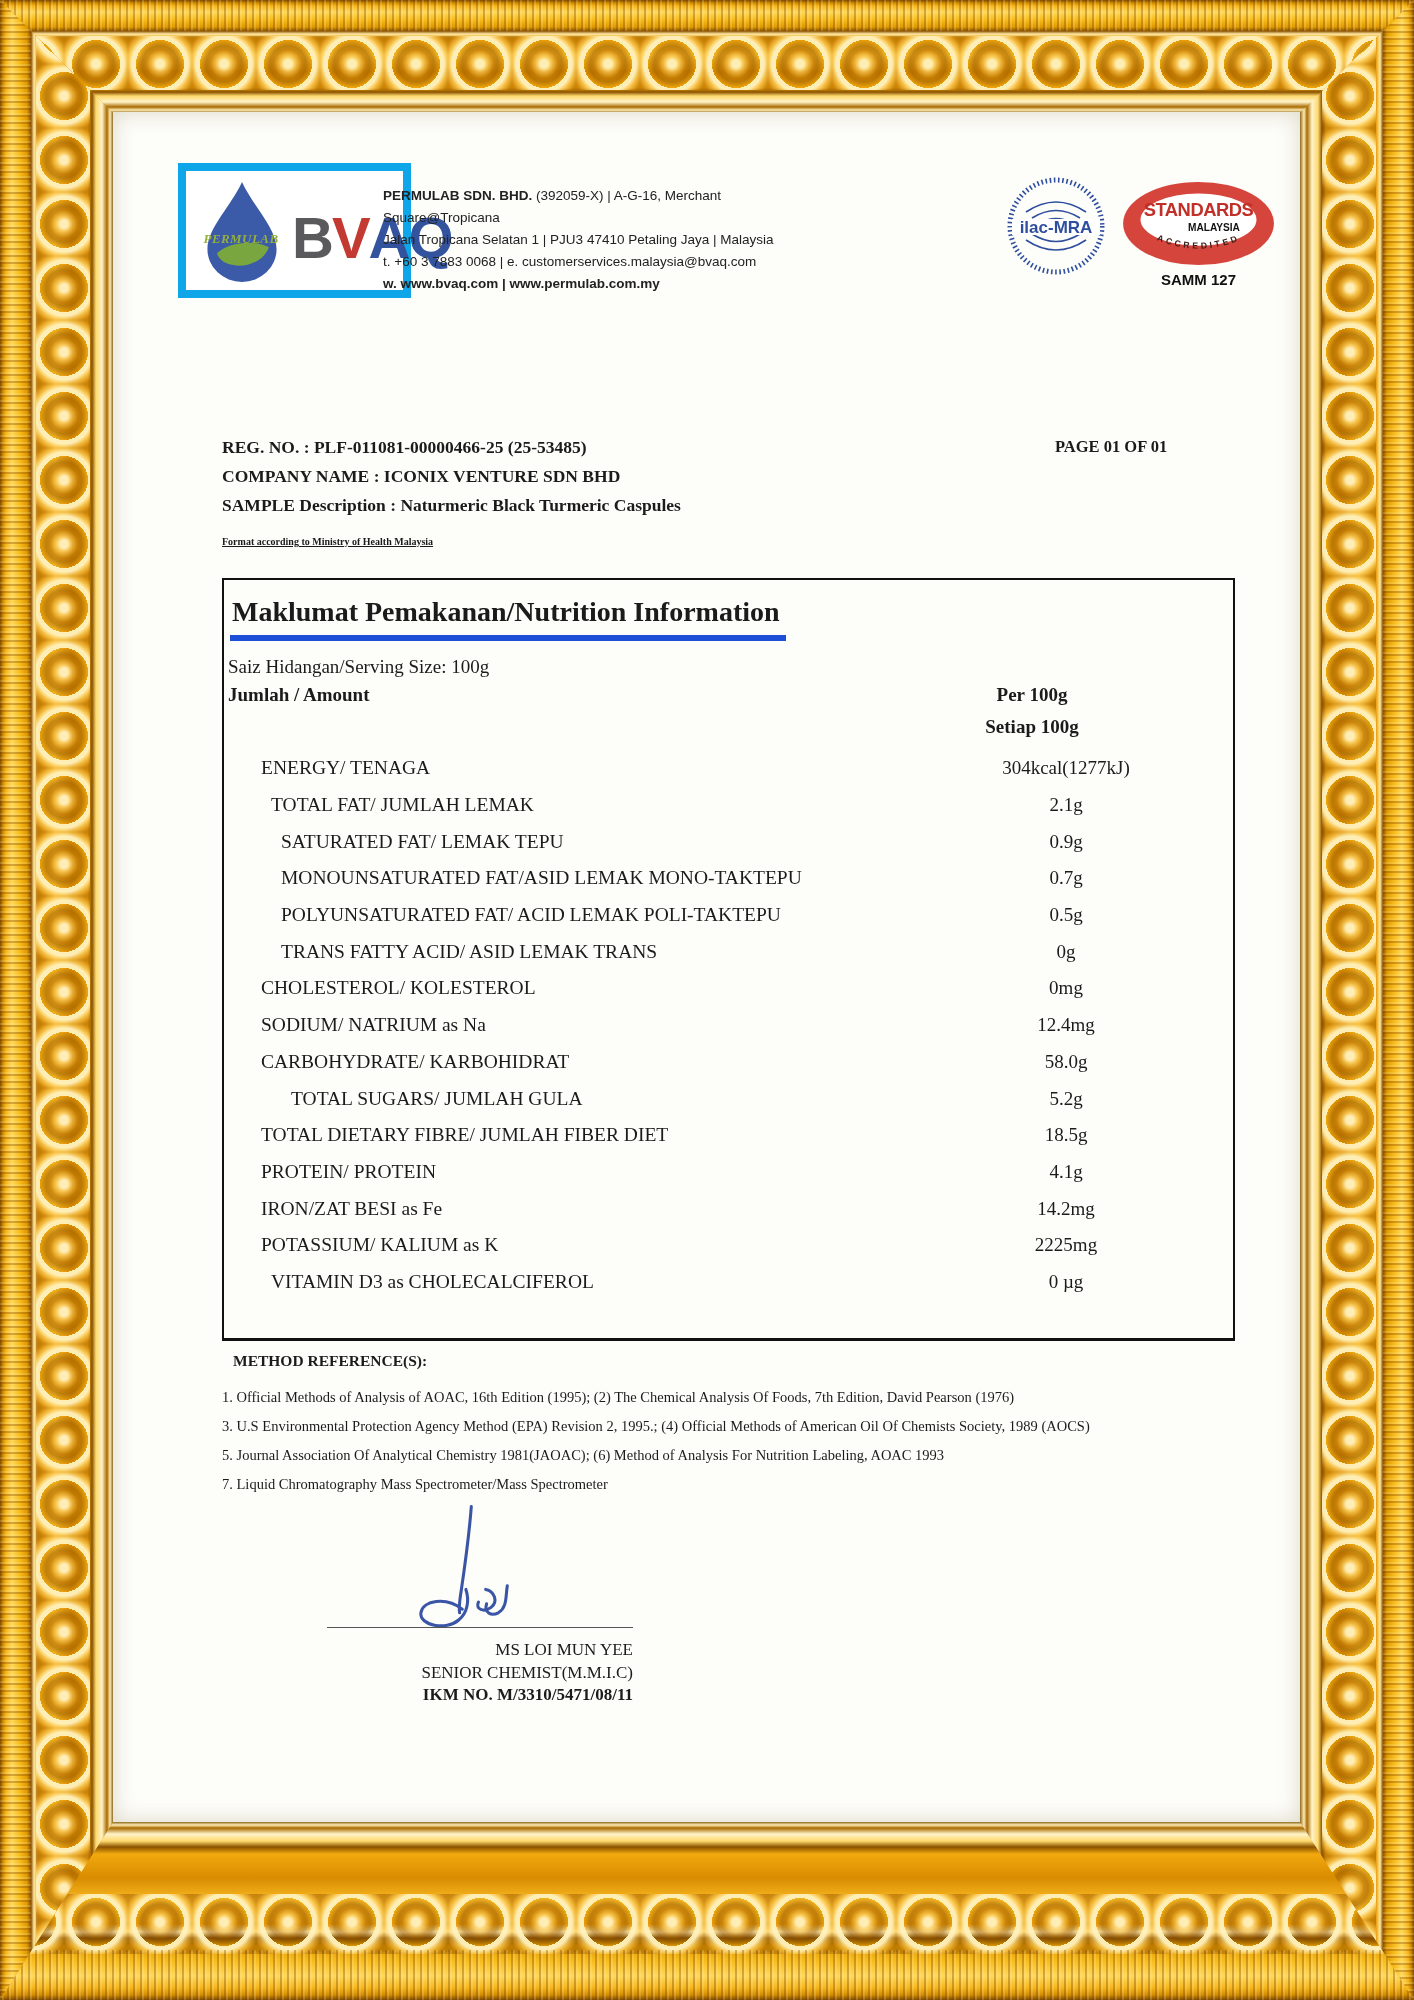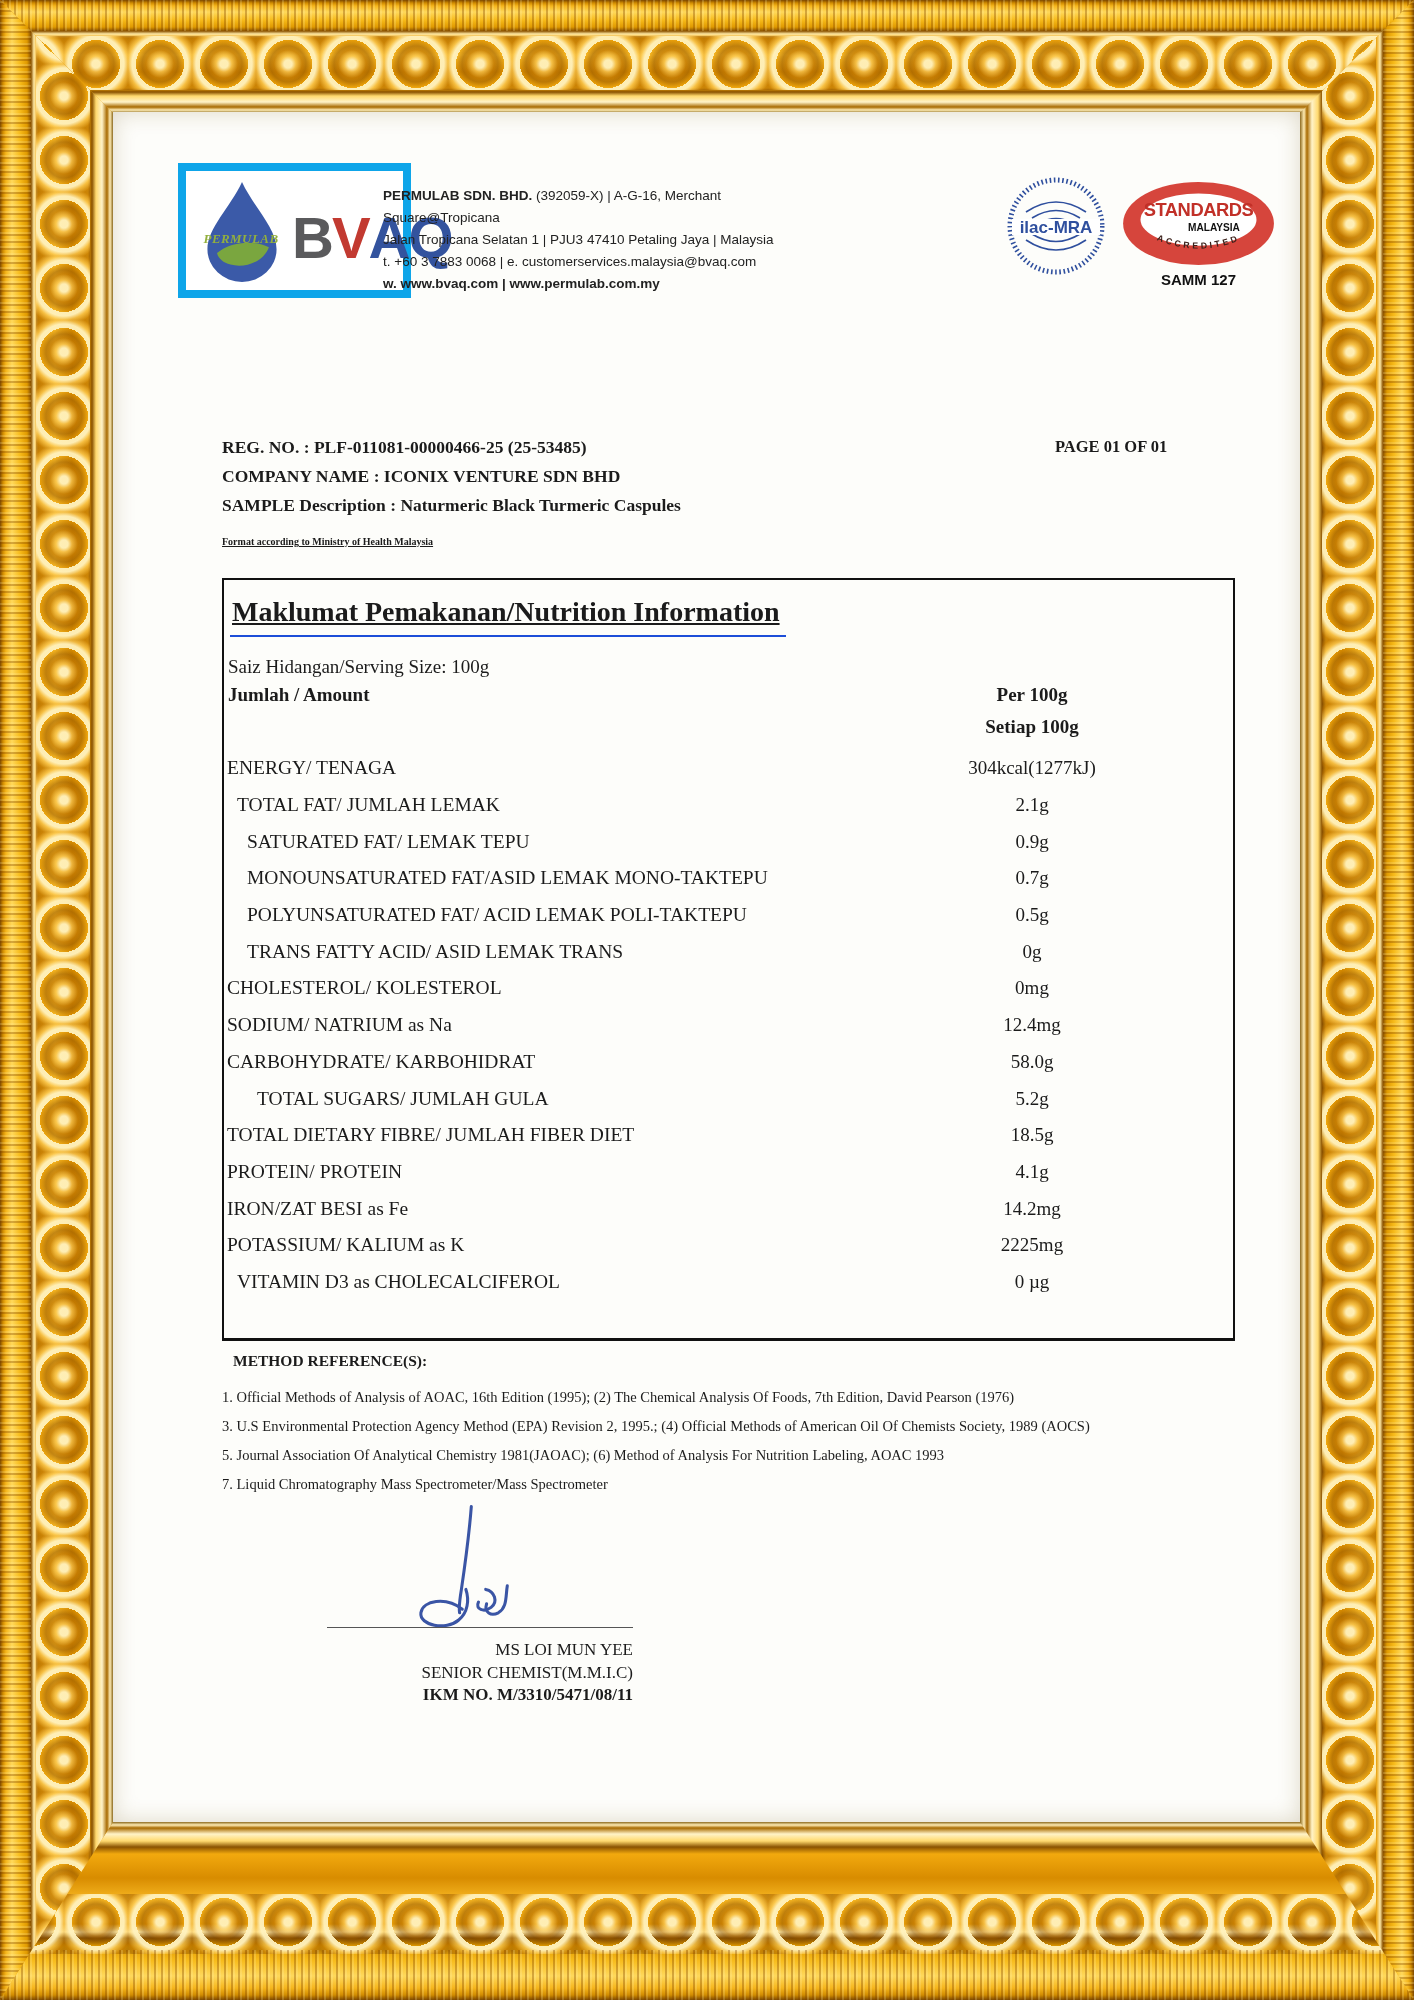--- a/index.html
+++ b/index.html
@@ -64,25 +64,25 @@
 
   
   .reg-line{left:109px;font-weight:bold;font-size:17.5px;white-space:nowrap;}
   .page-label{left:942px;top:325px;font-weight:bold;font-size:16.5px;}
   .format-note{left:109px;top:424px;font-weight:bold;font-size:10px;text-decoration:underline;}
 
   
   .nt{left:109px;top:466px;width:1009px;height:758px;border:2px solid #111;border-bottom-width:3px;
       background:#fdfdfa;overflow:hidden;}
   .nt-title{position:absolute;left:6px;top:16px;font-size:28px;font-weight:bold;
-            border-bottom:2px solid #1d4ed8;padding:0 6px 7px 2px;white-space:nowrap;text-decoration:underline;}
+            border-bottom:6px solid #1d4ed8;padding:0 6px 7px 2px;white-space:nowrap;}
   .nt-serving{position:absolute;left:4px;top:76px;font-size:19px;}
   .nt-amount-h{position:absolute;left:4px;top:104px;font-size:19px;font-weight:bold;}
   .nt-per{position:absolute;left:688px;width:240px;text-align:center;font-size:19px;font-weight:bold;}
-  .nt-rows{position:absolute;left:0;top:170px;right:0;}
+  .nt-rows{position:absolute;left:0;top:170px;right:0;padding-left:34px;}
   .nt-row{position:relative;height:36.7px;display:flex;align-items:center;}
   .nt-label{padding-left:calc(3px + var(--ind,0) * 10px);font-size:19.5px;white-space:nowrap;}
   .nt-value{position:absolute;left:688px;width:240px;text-align:center;font-size:19px;}
 
   
   .method-h{left:109px;top:1240px;font-weight:bold;font-size:15.5px;margin-left:11px;}
   .method-items{left:109px;top:1271px;width:1010px;font-size:14.5px;line-height:29px;}
 
   
   .sig-svg{left:287px;top:1391px;width:130px;height:126px;}

